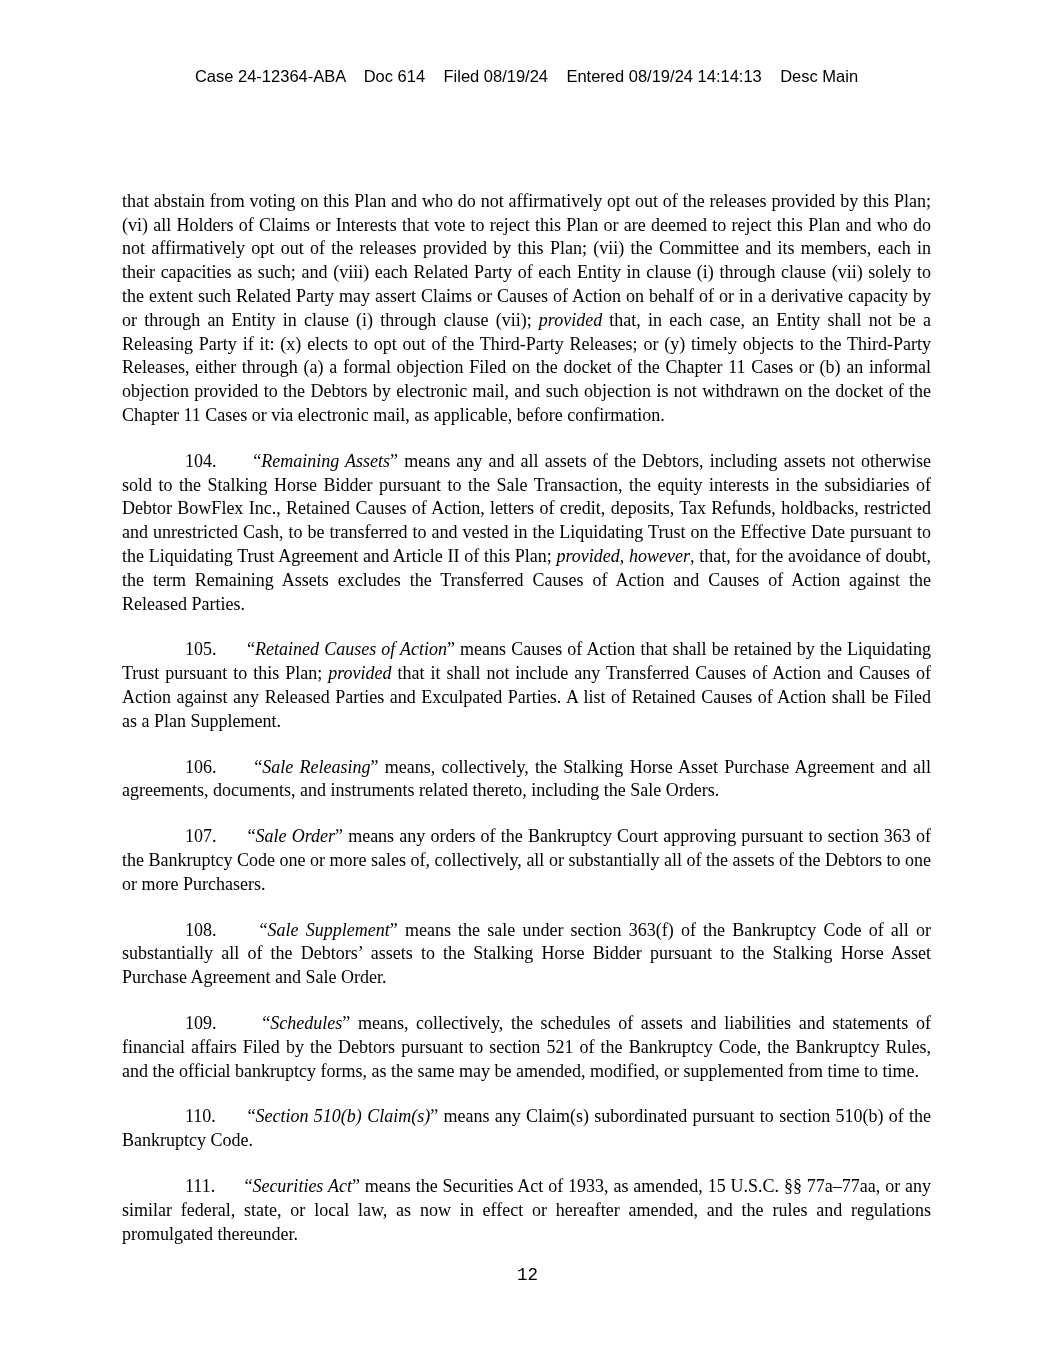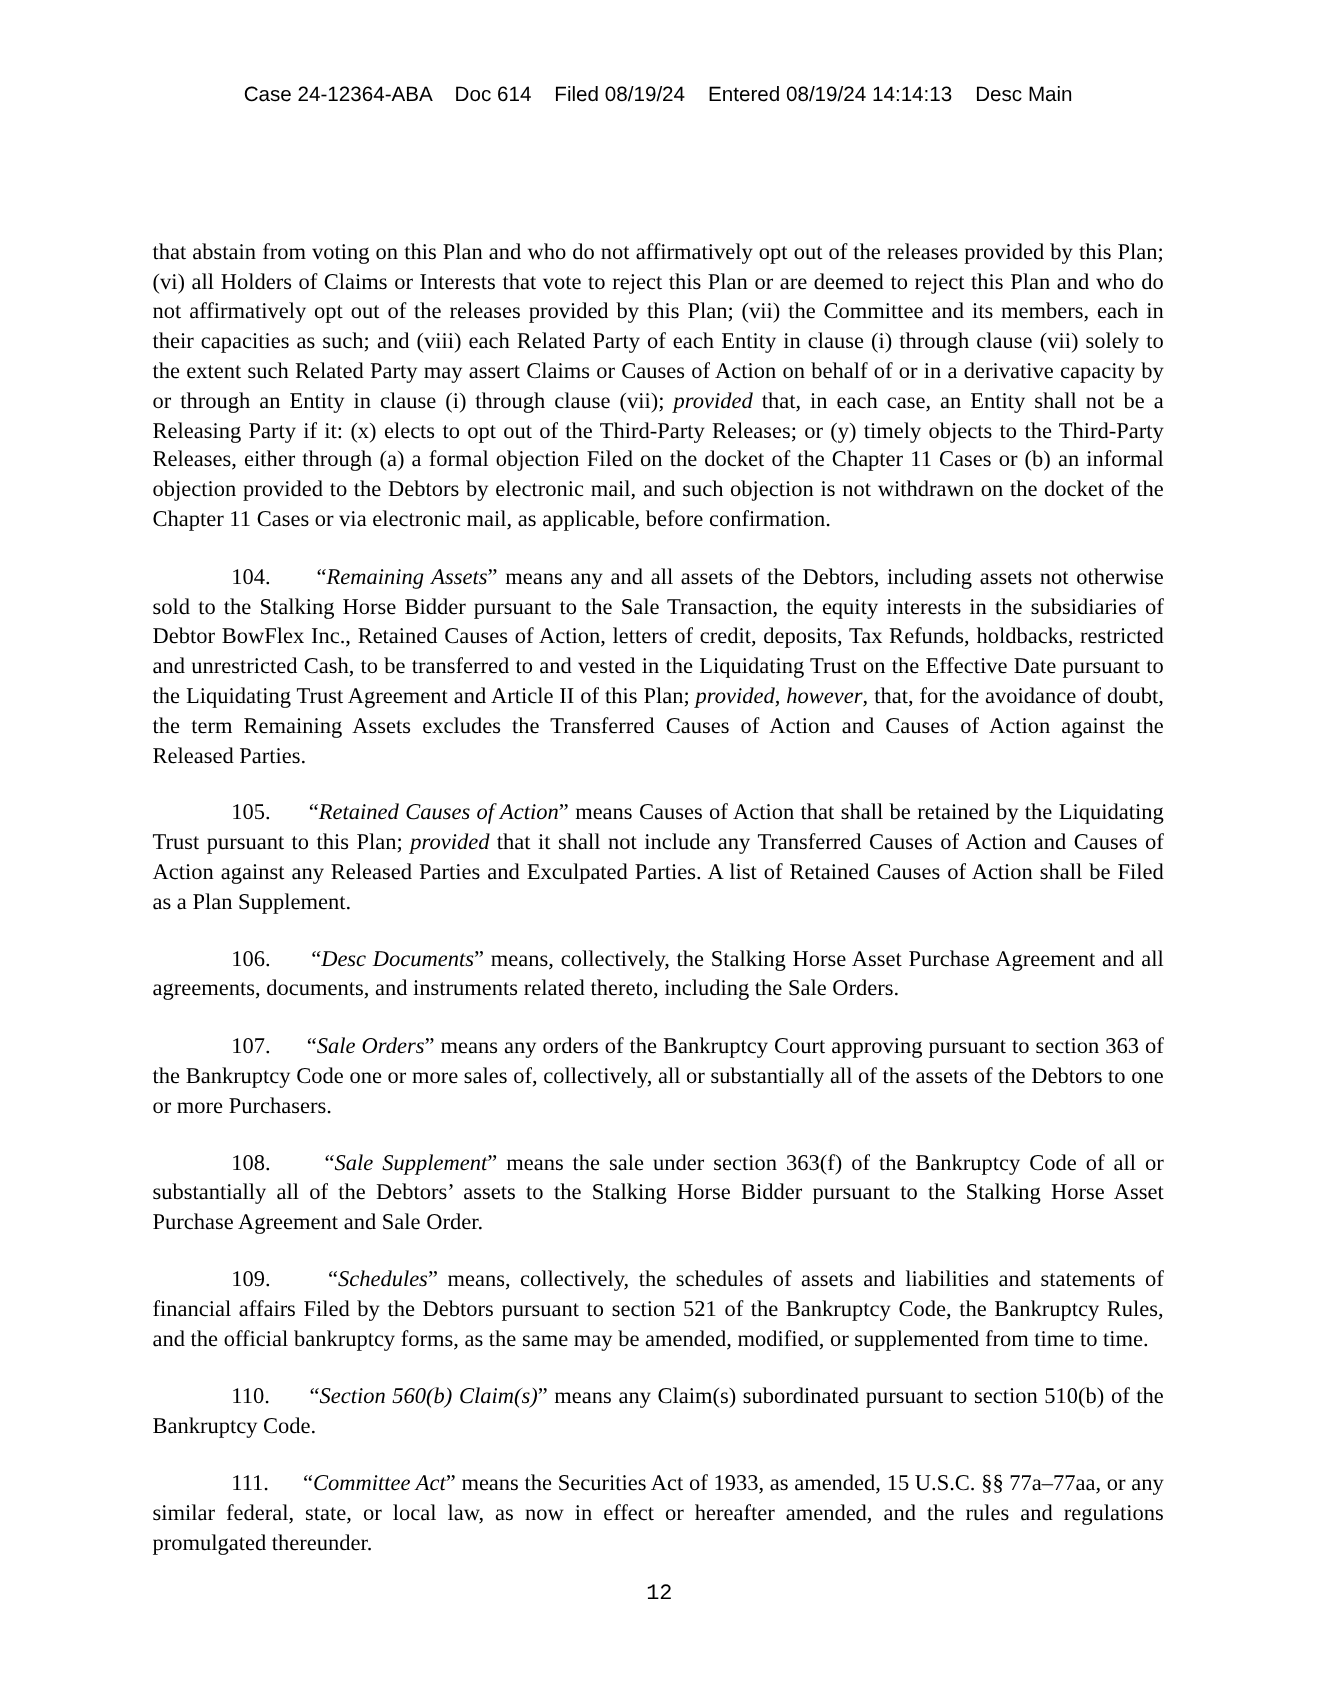--- a/index.html
+++ b/index.html
@@ -58,23 +58,23 @@
 <div class="page">
 
   <header class="stamp">
     <div class="stamp-line">Case 24-12364-ABA    Doc 614    Filed 08/19/24    Entered 08/19/24 14:14:13    Desc Main</div>
   </header>
 
   <main class="doc-body">
       <p class="para"><span>that abstain from voting on this Plan and who do not affirmatively opt out of the releases provided by this Plan; (vi) all Holders of Claims or Interests that vote to reject this Plan or are deemed to reject this Plan and who do not affirmatively opt out of the releases provided by this Plan; (vii) the Committee and its members, each in their capacities as such; and (viii) each Related Party of each Entity in clause (i) through clause (vii) solely to the extent such Related Party may assert Claims or Causes of Action on behalf of or in a derivative capacity by or through an Entity in clause (i) through clause (vii); </span><i>provided</i><span> that, in each case, an Entity shall not be a Releasing Party if it: (x) elects to opt out of the Third-Party Releases; or (y) timely objects to the Third-Party Releases, either through (a) a formal objection Filed on the docket of the Chapter 11 Cases or (b) an informal objection provided to the Debtors by electronic mail, and such objection is not withdrawn on the docket of the Chapter 11 Cases or via electronic mail, as applicable, before confirmation.</span></p>
       <p class="para indent"><span>104.&nbsp;&nbsp;&nbsp;&nbsp;&nbsp;&nbsp;“</span><i>Remaining Assets</i><span>” means any and all assets of the Debtors, including assets not otherwise sold to the Stalking Horse Bidder pursuant to the Sale Transaction, the equity interests in the subsidiaries of Debtor BowFlex Inc., Retained Causes of Action, letters of credit, deposits, Tax Refunds, holdbacks, restricted and unrestricted Cash, to be transferred to and vested in the Liquidating Trust on the Effective Date pursuant to the Liquidating Trust Agreement and Article II of this Plan; </span><i>provided</i><span>, </span><i>however</i><span>, that, for the avoidance of doubt, the term Remaining Assets excludes the Transferred Causes of Action and Causes of Action against the Released Parties.</span></p>
       <p class="para indent"><span>105.&nbsp;&nbsp;&nbsp;&nbsp;&nbsp;&nbsp;“</span><i>Retained Causes of Action</i><span>” means Causes of Action that shall be retained by the Liquidating Trust pursuant to this Plan; </span><i>provided</i><span> that it shall not include any Transferred Causes of Action and Causes of Action against any Released Parties and Exculpated Parties. A list of Retained Causes of Action shall be Filed as a Plan Supplement.</span></p>
-      <p class="para indent"><span>106.&nbsp;&nbsp;&nbsp;&nbsp;&nbsp;&nbsp;“</span><i>Desc Documents</i><span>” means, collectively, the Stalking Horse Asset Purchase Agreement and all agreements, documents, and instruments related thereto, including the Sale Orders.</span></p>
-      <p class="para indent"><span>107.&nbsp;&nbsp;&nbsp;&nbsp;&nbsp;&nbsp;“</span><i>Sale Orders</i><span>” means any orders of the Bankruptcy Court approving pursuant to section 363 of the Bankruptcy Code one or more sales of, collectively, all or substantially all of the assets of the Debtors to one or more Purchasers.</span></p>
+      <p class="para indent"><span>106.&nbsp;&nbsp;&nbsp;&nbsp;&nbsp;&nbsp;“</span><i>Sale Releasing</i><span>” means, collectively, the Stalking Horse Asset Purchase Agreement and all agreements, documents, and instruments related thereto, including the Sale Orders.</span></p>
+      <p class="para indent"><span>107.&nbsp;&nbsp;&nbsp;&nbsp;&nbsp;&nbsp;“</span><i>Sale Order</i><span>” means any orders of the Bankruptcy Court approving pursuant to section 363 of the Bankruptcy Code one or more sales of, collectively, all or substantially all of the assets of the Debtors to one or more Purchasers.</span></p>
       <p class="para indent"><span>108.&nbsp;&nbsp;&nbsp;&nbsp;&nbsp;&nbsp;“</span><i>Sale Supplement</i><span>” means the sale under section 363(f) of the Bankruptcy Code of all or substantially all of the Debtors’ assets to the Stalking Horse Bidder pursuant to the Stalking Horse Asset Purchase Agreement and Sale Order.</span></p>
       <p class="para indent"><span>109.&nbsp;&nbsp;&nbsp;&nbsp;&nbsp;&nbsp;“</span><i>Schedules</i><span>” means, collectively, the schedules of assets and liabilities and statements of financial affairs Filed by the Debtors pursuant to section 521 of the Bankruptcy Code, the Bankruptcy Rules, and the official bankruptcy forms, as the same may be amended, modified, or supplemented from time to time.</span></p>
-      <p class="para indent"><span>110.&nbsp;&nbsp;&nbsp;&nbsp;&nbsp;&nbsp;“</span><i>Section 560(b) Claim(s)</i><span>” means any Claim(s) subordinated pursuant to section 510(b) of the Bankruptcy Code.</span></p>
-      <p class="para indent"><span>111.&nbsp;&nbsp;&nbsp;&nbsp;&nbsp;&nbsp;“</span><i>Committee Act</i><span>” means the Securities Act of 1933, as amended, 15 U.S.C. §§ 77a–77aa, or any similar federal, state, or local law, as now in effect or hereafter amended, and the rules and regulations promulgated thereunder.</span></p>
+      <p class="para indent"><span>110.&nbsp;&nbsp;&nbsp;&nbsp;&nbsp;&nbsp;“</span><i>Section 510(b) Claim(s)</i><span>” means any Claim(s) subordinated pursuant to section 510(b) of the Bankruptcy Code.</span></p>
+      <p class="para indent"><span>111.&nbsp;&nbsp;&nbsp;&nbsp;&nbsp;&nbsp;“</span><i>Securities Act</i><span>” means the Securities Act of 1933, as amended, 15 U.S.C. §§ 77a–77aa, or any similar federal, state, or local law, as now in effect or hereafter amended, and the rules and regulations promulgated thereunder.</span></p>
     </main>
 
   <footer class="page-number">12</footer>
 
 </div>
 
 </body></html>

